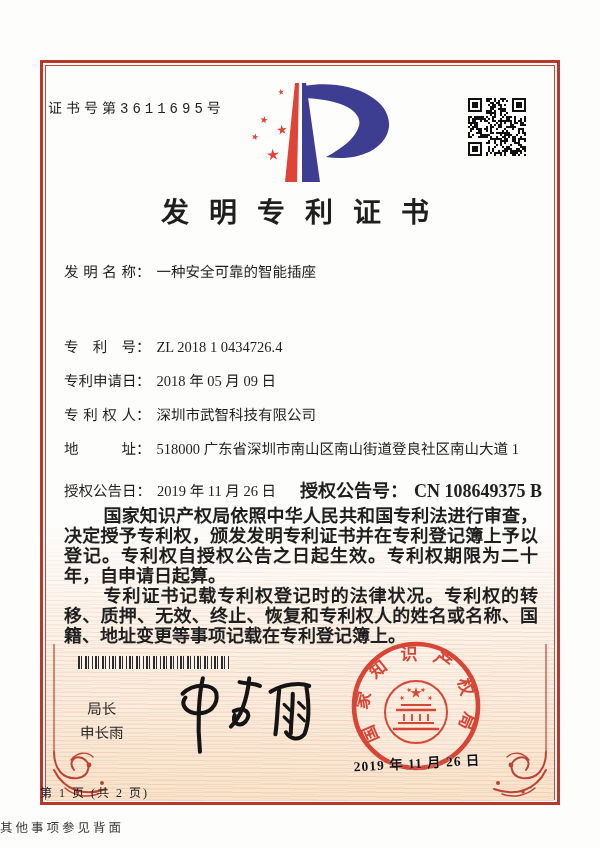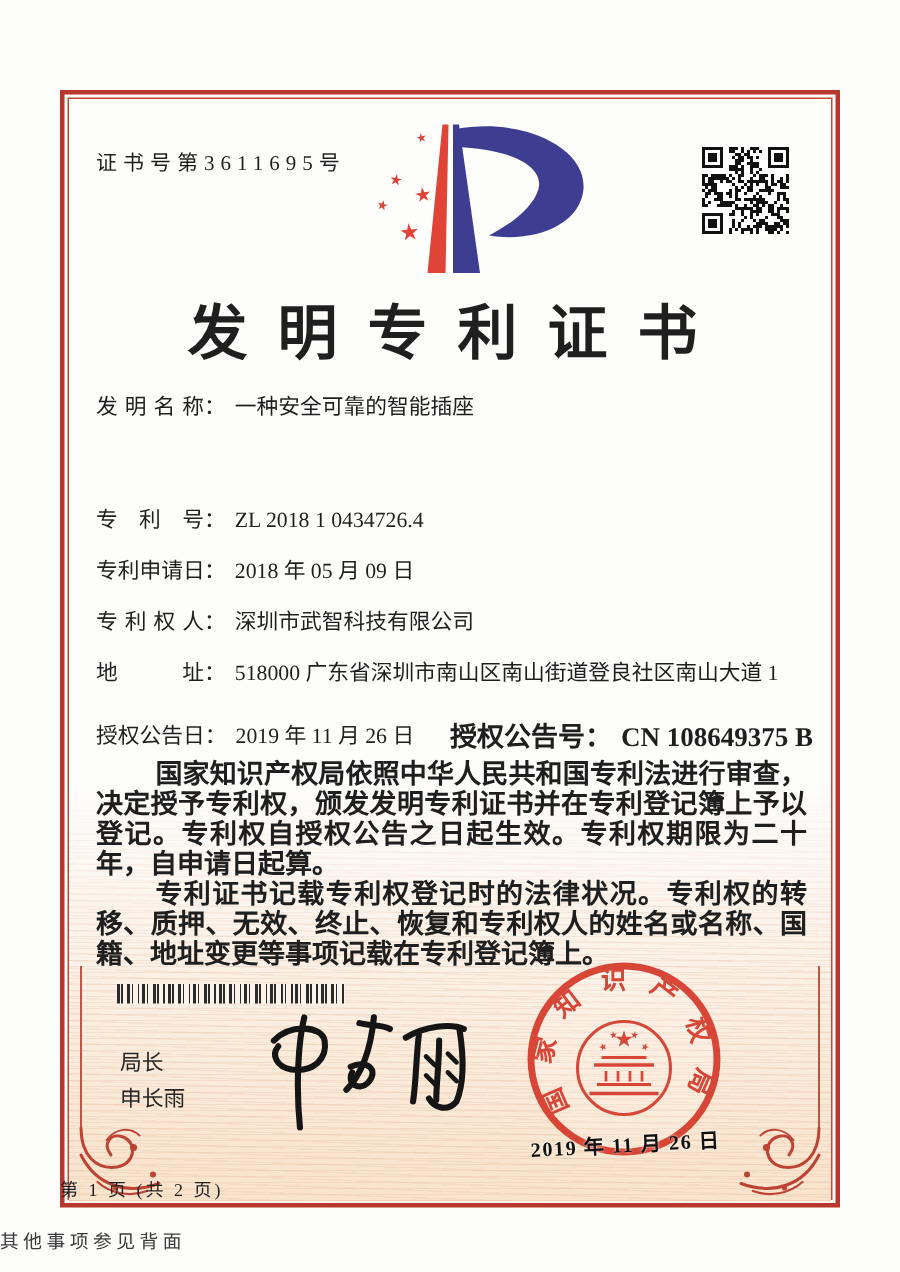--- a/index.html
+++ b/index.html
@@ -33,30 +33,30 @@
   .tint::after{
     content:"";position:absolute;inset:0;
     background:
       repeating-linear-gradient(to bottom, rgba(213,148,116,0.16) 0 1px, rgba(0,0,0,0) 1px 4px),
       repeating-linear-gradient(2deg, rgba(213,148,116,0.10) 0 1px, rgba(0,0,0,0) 1px 5px);
     -webkit-mask-image:linear-gradient(to bottom, transparent 0%, #000 45%);
     mask-image:linear-gradient(to bottom, transparent 0%, #000 45%);
   }
 
   .cert-no{
-    position:absolute;left:64px;top:97px;z-index:2;
-    font-size:14px;letter-spacing:4px;
+    position:absolute;left:48px;top:97px;z-index:2;
+    font-size:14px;letter-spacing:4px;font-family:Liberation Mono, monospace;
   }
 
   .logo{position:absolute;left:240px;top:80px;width:170px;height:108px;z-index:2;}
   .qr{position:absolute;left:468px;top:98px;width:58px;height:58px;z-index:2;}
 
   .title{
     position:absolute;left:40px;top:190px;width:520px;z-index:2;
-    text-align:center;font-size:40px;font-weight:700;
+    text-align:center;font-size:28px;font-weight:700;
     letter-spacing:20px;padding-left:10px;box-sizing:border-box;
   }
 
   .frow{position:absolute;left:64px;z-index:2;font-size:14.5px;line-height:20px;white-space:nowrap;}
   .flabel{display:inline-block;width:72px;text-align:justify;text-align-last:justify;vertical-align:top;}
   .fcolon{display:inline-block;vertical-align:top;}
   .fvalue{display:inline-block;margin-left:6px;vertical-align:top;white-space:normal;}
   .grant-right{position:absolute;left:300px;top:481px;z-index:2;font-size:18px;line-height:20px;white-space:nowrap;font-weight:bold;}
 
   .paras{
@@ -71,21 +71,21 @@
       #2b2b2b 0 2px,#fbf3ea 2px 3px,
       #2b2b2b 3px 4px,#fbf3ea 4px 7px,
       #2b2b2b 7px 9px,#fbf3ea 9px 10px,
       #2b2b2b 10px 11px,#fbf3ea 11px 14px,
       #2b2b2b 14px 15px,#fbf3ea 15px 17px);
   }
 
   .signer{
     position:absolute;left:80px;top:697px;z-index:2;
     font-family:"Liberation Sans","DejaVu Sans",sans-serif;
-    font-size:14.5px;font-weight:500;line-height:24px;color:#262626;
+    font-size:14.5px;font-weight:500;line-height:24px;color:#262626;text-align:center;
   }
   .signature{position:absolute;left:170px;top:672px;width:145px;height:84px;z-index:3;}
 
   .seal{position:absolute;left:348px;top:638px;width:136px;height:136px;z-index:3;opacity:.93;}
   .seal-date{
     position:absolute;left:342px;top:752px;width:150px;z-index:4;
     text-align:center;font-size:13.5px;font-weight:700;color:#111;
     transform:rotate(-3deg);letter-spacing:1px;
     text-shadow:0 0 2px rgba(255,250,245,.9);white-space:nowrap;
   }

